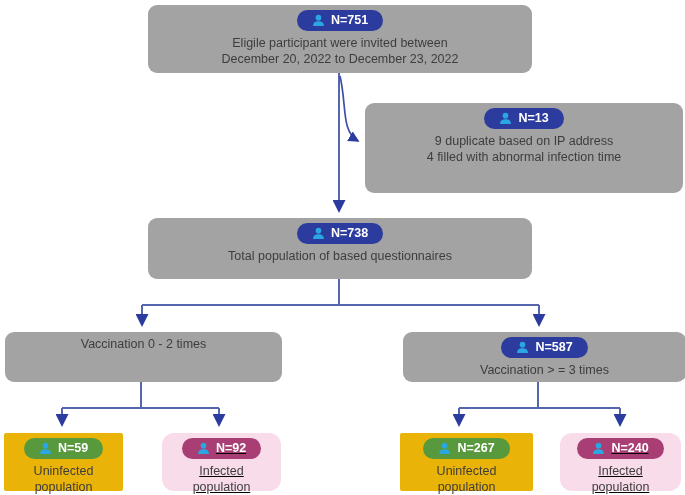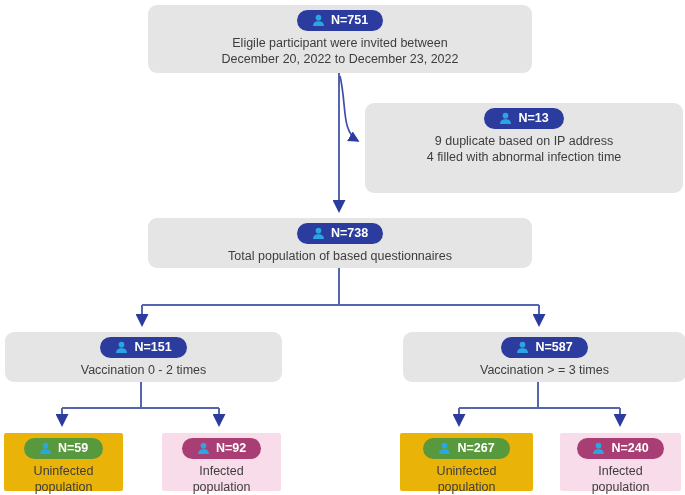--- a/index.html
+++ b/index.html
@@ -12,23 +12,23 @@
   }
   #connector-layer {
     position:absolute; left:0; top:0; width:685px; height:495px;
     pointer-events:none;
   }
   .box {
     position:absolute;
     display:flex; flex-direction:column; align-items:center;
     box-sizing:border-box;
   }
-  .lavender { background:#e5e5e5; border-radius:9px; }
+  .lavender { background:#a3a3a3; border-radius:9px; }
   .green-bg { background:#eab308; border-radius:2px; }
-  .pink-bg  { background:#f9dce9; border-radius:2px; }
+  .pink-bg  { background:#f9dce9; border-radius:12px;text-decoration:underline; }
   .badge {
     display:inline-flex; align-items:center; gap:6px;
     color:#ffffff; font-weight:bold; font-size:12.5px;
     border-radius:12px; padding:4px 15px; margin-top:5px;
     line-height:1;
   }
   .badge.blue    { background:#2c3c9e; }
   .badge.green   { background:#57993c; }
   .badge.magenta { background:#a83e73; }
   .person-icon-svg { display:block; }
@@ -91,41 +91,34 @@
         <path d="M1,11 C1,7.6 3.2,6.6 6,6.6 C8.8,6.6 11,7.6 11,11 Z" fill="#2aa7e2"></path>
       </svg>
       <span>N=13</span>
     </div>
     <div class="node-text">
       <div>9 duplicate based on IP address</div>
       <div>4 filled with abnormal infection time</div>
     </div>
   </div>
 
-  <div class="box lavender" style="left:148px; top:218px; width:384px; height:50px;">
+  <div class="box lavender" style="left:148px; top:218px; width:384px; height:61px;">
     <div class="badge blue">
       <svg class="person-icon-svg" width="13" height="13" viewBox="0 0 12 12">
         <circle cx="6" cy="3.4" r="2.6" fill="#2aa7e2"></circle>
         <path d="M1,11 C1,7.6 3.2,6.6 6,6.6 C8.8,6.6 11,7.6 11,11 Z" fill="#2aa7e2"></path>
       </svg>
       <span>N=738</span>
     </div>
     <div class="node-text">
       <div>Total population of based questionnaires</div>
     </div>
   </div>
 
   <div class="box lavender" style="left:5px; top:332px; width:277px; height:50px;">
-    <div class="badge blue">
-      <svg class="person-icon-svg" width="13" height="13" viewBox="0 0 12 12">
-        <circle cx="6" cy="3.4" r="2.6" fill="#2aa7e2"></circle>
-        <path d="M1,11 C1,7.6 3.2,6.6 6,6.6 C8.8,6.6 11,7.6 11,11 Z" fill="#2aa7e2"></path>
-      </svg>
-      <span>N=151</span>
-    </div>
     <div class="node-text">
       <div>Vaccination 0 - 2 times</div>
     </div>
   </div>
 
   <div class="box lavender" style="left:397px; top:332px; width:283px; height:50px;margin-left:6px;">
     <div class="badge blue">
       <svg class="person-icon-svg" width="13" height="13" viewBox="0 0 12 12">
         <circle cx="6" cy="3.4" r="2.6" fill="#2aa7e2"></circle>
         <path d="M1,11 C1,7.6 3.2,6.6 6,6.6 C8.8,6.6 11,7.6 11,11 Z" fill="#2aa7e2"></path>

